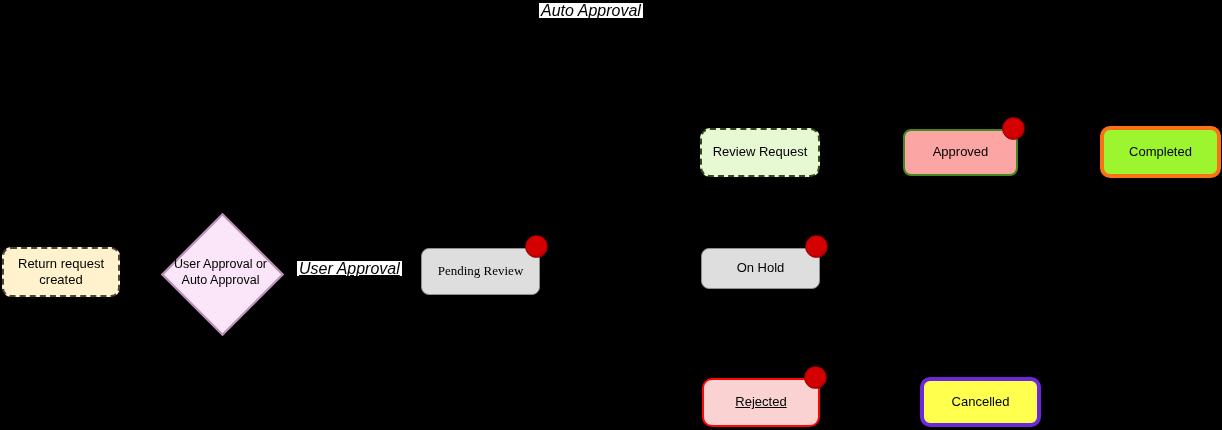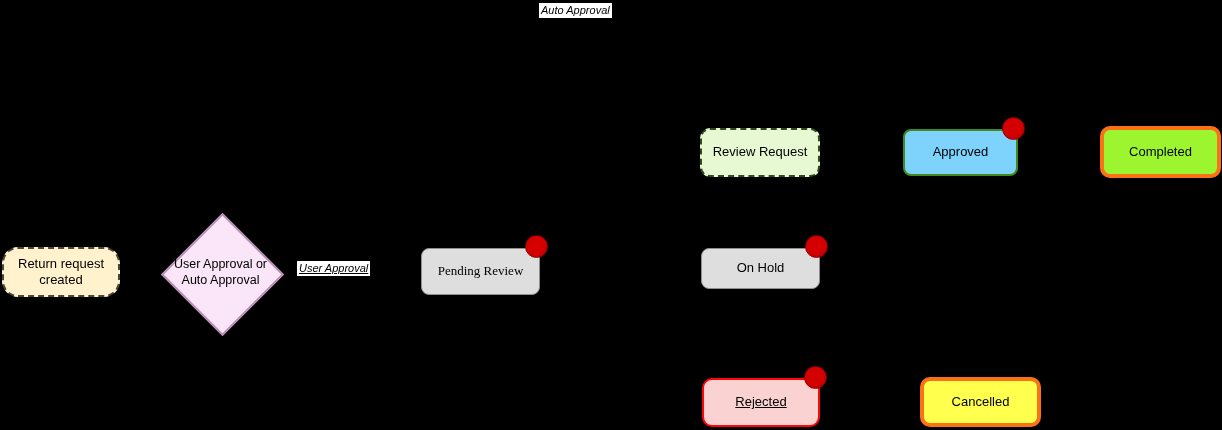--- a/index.html
+++ b/index.html
@@ -13,21 +13,21 @@
   .node {
     position:absolute;
     box-sizing:border-box;
     display:flex; align-items:center; justify-content:center;
     text-align:center;
     font-size:13px; line-height:1.25; color:#000;
   }
   .node .lbl { pointer-events:none; padding:0 4px; }
   
   #n-return  { left:2px;  top:247px; width:118px; height:50px;
-               background:#FFF2CC; border:2px dashed #4d4433; border-radius:16px; }
+               background:#FFF2CC; border:2px dashed #4d4433; border-radius:9px; }
   
   #diamond-shape {
     position:absolute; left:179px; top:231px; width:83px; height:83px;
     background:#FAE6F8; border:2px solid #B88CB4;
     transform:rotate(45deg);
   }
   #n-decision-label {
     position:absolute; left:160px; top:245px; width:121px; height:54px;
     display:flex; align-items:center; justify-content:center;
     text-align:center; font-size:12.5px; line-height:1.3; color:#000;
@@ -35,40 +35,40 @@
   
   #n-pending { left:421px; top:248px; width:119px; height:47px;
                background:#DEDEDE; border:1.5px solid #8f8f8f; border-radius:8px;font-family:Liberation Serif, serif; }
   #n-onhold  { left:701px; top:248px; width:119px; height:41px;
                background:#DEDEDE; border:1.5px solid #8f8f8f; border-radius:8px; }
   
   #n-review  { left:700px; top:128px; width:120px; height:49px;
                background:#E7F9D3; border:2px dashed #2f4a1d; border-radius:10px; }
   
   #n-approved  { left:903px;  top:129px; width:115px; height:47px;
-                 background:#7dd3fc; border:2px solid #418a19; border-radius:8px; }
+                 background:#fca5a5; border:2px solid #418a19; border-radius:8px; }
   #n-completed { left:1100px; top:126px; width:121px; height:52px;
                  background:#9CF52F; border:4px solid #f97316; border-radius:10px; }
   
   #n-rejected  { left:702px; top:378px; width:118px; height:49px;
                  background:#FBD2D2; border:2px solid #FF0505; border-radius:10px;text-decoration:underline; }
   #n-cancelled { left:920px; top:377px; width:121px; height:50px;
-                 background:#FFFF4D; border:4px solid #f97316; border-radius:10px; }
+                 background:#FFFF4D; border:4px solid #6d28d9; border-radius:10px; }
   
   .dot {
     position:absolute; top:-14px; right:-9px;
     width:21px; height:21px; border-radius:50%;
     background:radial-gradient(circle at 42% 38%, #d40000 55%, #a30000 100%);
     border:1px solid #8e0000;
   }
   
   .edge-label {
     position:absolute;
     background:#ffffff; color:#000;
-    font-style:italic; font-size:11px; line-height:13px;
+    font-style:italic; font-size:16px; line-height:13px;
     padding:1px 2px; white-space:nowrap;
   }
   #el-auto { left:539px; top:3px; }
   #el-user { left:297px; top:261px;text-decoration:underline; }
 </style>
 </head>
 <body>
 
 <div id="canvas">
 

